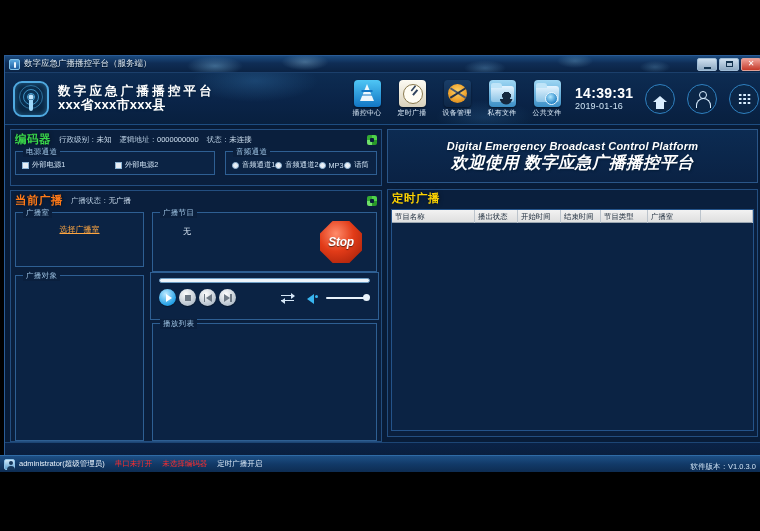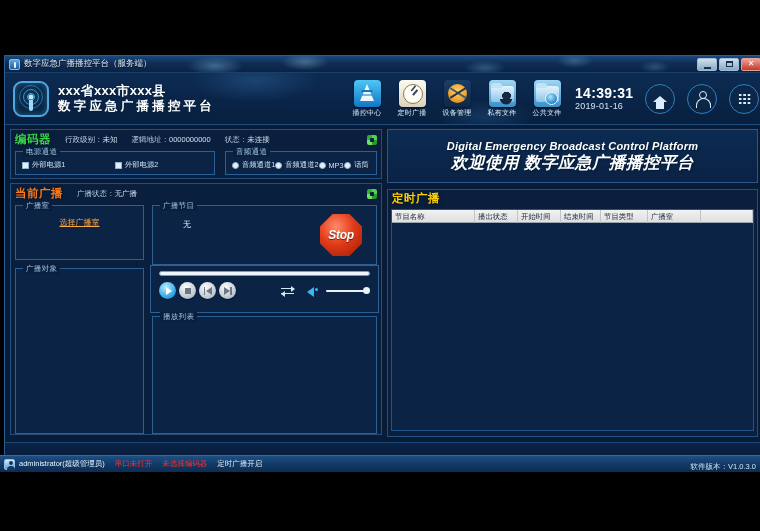--- a/index.html
+++ b/index.html
@@ -224,21 +224,21 @@
 
   .panel { background:#0a1f3d; }
   .panel-title-row { display:flex; align-items:center; padding: 2px 4px 1px 4px; }
   .panel-title {
     font-size: 11.5px; font-weight: bold; letter-spacing:.5px;
     text-shadow: 0 0 4px rgba(0,0,0,.6);
   }
   .panel-title.green { color:#39d64a; }
   .panel-title.orange { color:#ff7a18; }
   .panel-title.yellow { color:#ffd400; }
-  .panel-sub { color:#cfe0f0; font-size: 7.5px; margin-left: 14px; }
+  .panel-sub { color:#cfe0f0; font-size: 7.5px; margin-left: 8px; }
   .panel-sub .k { color:#b9cee2; }
   .refresh-ico {
     margin-left:auto; width: 10px; height: 10px; cursor:pointer;
     background:
       conic-gradient(from 0deg, #4fd34a 0deg 90deg, #2a9a2a 90deg 180deg, #6fe06a 180deg 270deg, #35ad33 270deg 360deg);
     border-radius: 2px;
     position: relative;
   }
   .refresh-ico::after{
     content:""; position:absolute; left:3px; top:3px; width:4px; height:4px;
@@ -249,21 +249,21 @@
   .gbox {
     border: 1px solid #2e5f93; margin: 3px 2px 0 2px; position: relative;
     background: #0b2344;
   }
   .gbox > .legend {
     position: absolute; top: -5px; left: 7px; padding: 0 3px;
     background:#0a1f3d; color:#9fc4e4; font-size: 7.5px; letter-spacing:.3px;
   }
 
   
-  #encoder-panel { border:1px solid #234e80; padding-bottom:3px; }
+  #encoder-panel { border:1px solid #234e80; padding-bottom:10px; }
   #encoder-row { display:flex; gap: 6px; padding: 0 2px; }
   #pwr-box { width: 200px; }
   #aud-box { flex:1; }
   .chk-row { display:flex; align-items:center; height: 22px; padding: 4px 6px 0; gap: 0; }
   .chk-item { display:flex; align-items:center; gap: 3px; flex:1; }
   .cb {
     width: 7px; height: 7px; background:#e8eef5; border:1px solid #8fb4d4; flex:none;
   }
   .rb {
     width: 7px; height: 7px; border-radius:50%; background:#e8eef5; border:1px solid #8fb4d4; flex:none;
@@ -441,22 +441,22 @@
 
       <div id="brand">
         <div id="logo-mark">
           <span class="ring r3"></span>
             <span class="ring r2"></span>
             <span class="ring r1"></span>
           <span class="dot"></span>
             <span class="stem"></span>
         </div>
         <div id="brand-lines">
+          <div id="brand-line2">数字应急广播播控平台</div>
           <div id="brand-line1">xxx省xxx市xxx县</div>
-          <div id="brand-line2">数字应急广播播控平台</div>
         </div>
       </div>
 
       <div id="toolbar">
         <div class="tool-item">
           <div class="tool-ico ico-tower"></div>
           <div class="tool-label">播控中心</div>
         </div>
         <div class="tool-item">
           <div class="tool-ico ico-clock"></div>

